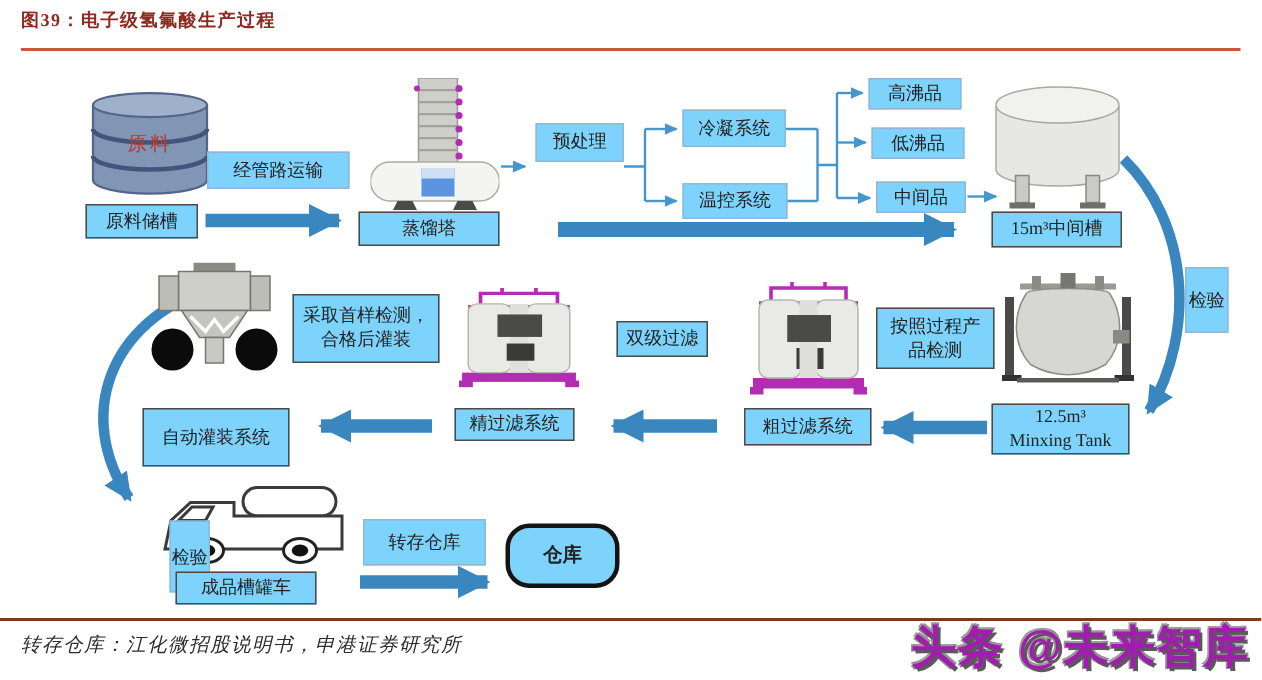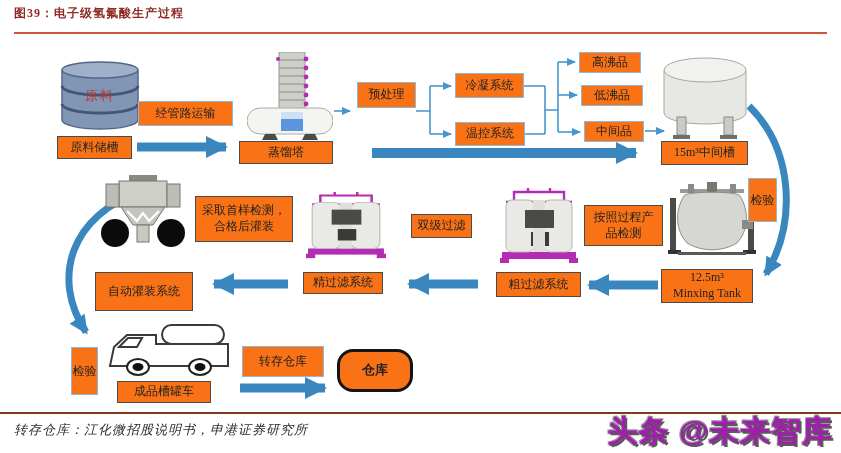--- a/index.html
+++ b/index.html
@@ -3,24 +3,24 @@
 <meta charset="utf-8">
 <style>
   html,body{margin:0;padding:0;}
   body{width:841px;height:453px;position:relative;background:#ffffff;overflow:hidden;
        font-family:"Liberation Serif","DejaVu Serif",serif;}
   .abs{position:absolute;box-sizing:border-box;}
   .title{left:14px;top:5px;font-size:12px;font-weight:bold;color:#8E2A21;letter-spacing:1px;}
   .title-rule{left:14px;top:32px;width:813px;height:2px;background:#C9573B;}
   .connectors{left:0;top:0;z-index:1;}
   .equip{z-index:2;}
-  .box{background:#f97316;border:1.4px solid #4a4a4a;display:flex;align-items:center;justify-content:center;
+  .box{background:#7dd3fc;border:1.4px solid #4a4a4a;display:flex;align-items:center;justify-content:center;
        text-align:center;font-size:12px;line-height:1.3;color:#222;z-index:3;padding:1px 3px;}
   .blue{border:1.2px solid #8FB7DA;}
-  .vtext{word-break:break-all;line-height:1.55;letter-spacing:0;padding:14px 0;}
+  .vtext{word-break:break-all;line-height:1.55;letter-spacing:0;padding:14px 0;margin-left:42px;}
   .pre{white-space:pre-line;}
   .warehouse{border:3px solid #141414;border-radius:16px;font-weight:bold;font-size:13px;}
   .barrel-label{color:#C2342C;font-weight:normal;font-size:13px;letter-spacing:2px;text-align:center;z-index:3;}
   .footer-rule{left:0;top:412px;width:841px;height:2px;background:#7E3A1F;}
   .source{left:14px;top:421px;font-size:13px;font-style:italic;color:#2c2c2c;letter-spacing:1px;}
   .watermark{right:8px;top:411px;font-family:"Liberation Sans","DejaVu Sans",sans-serif;
        font-weight:700;font-size:30px;color:#a21caf;letter-spacing:1px;
        text-shadow:2px 2px 0 #5a5a5a,-1px -1px 0 #9a9a9a,1px -1px 0 #8f8f8f,-1px 1px 0 #8f8f8f;}
 </style>
 </head>

